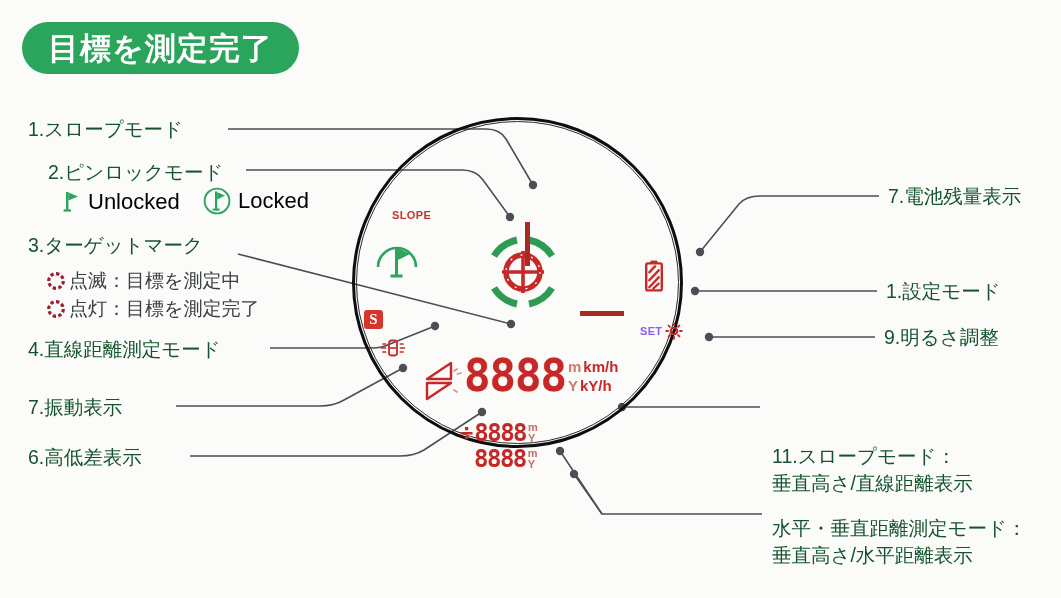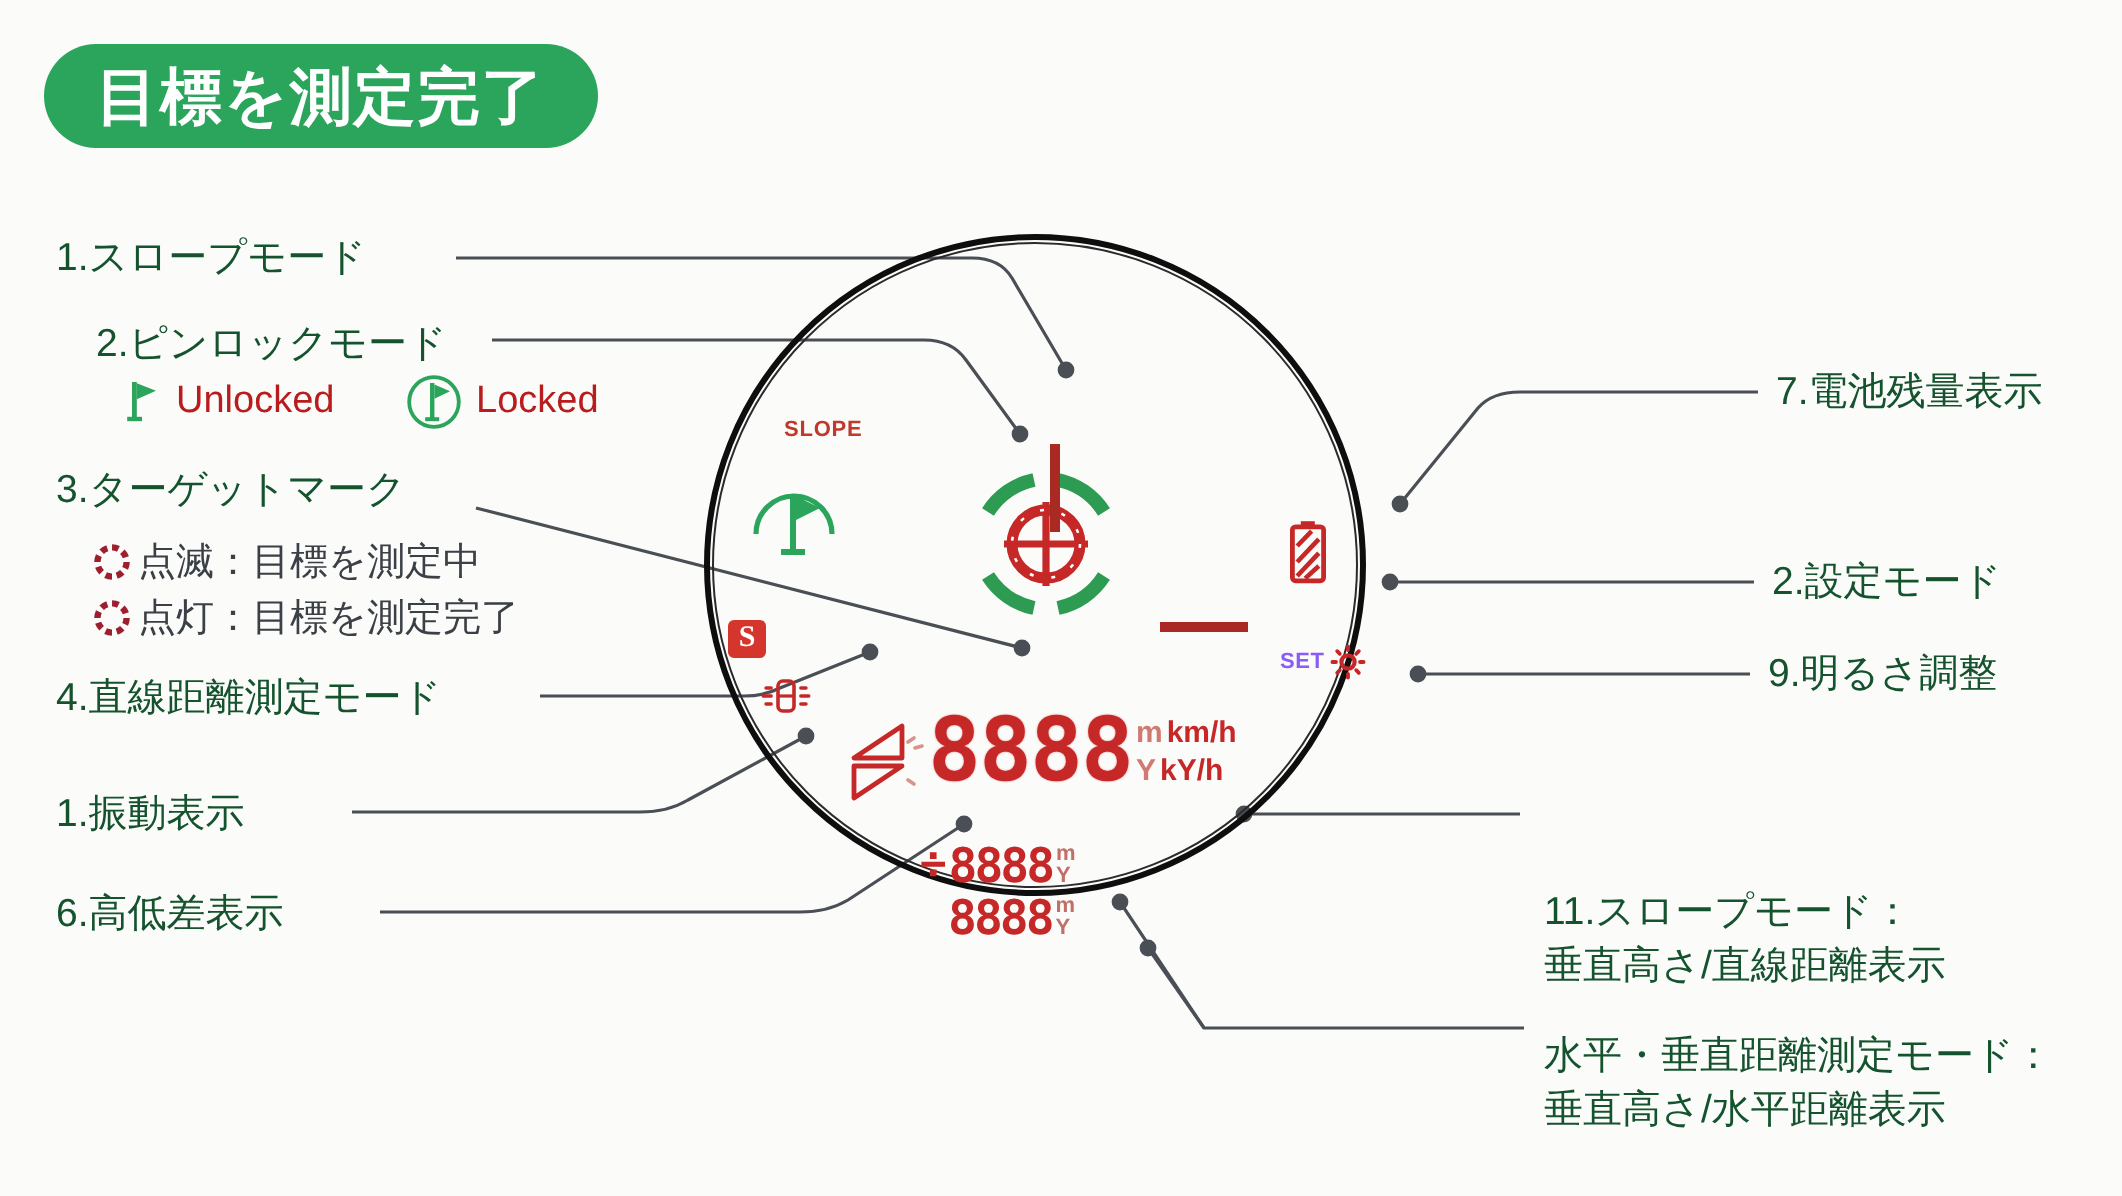--- a/index.html
+++ b/index.html
@@ -228,22 +228,22 @@
     font-family: "Liberation Sans", sans-serif;
   }
 
   
   .legend-row {
     position: absolute;
     display: flex;
     align-items: center;
   }
   .legend-row .legend-text {
-    color: #b91c1c;
-    font-size: 19px;
+    color: #000000;
+    font-size: 22px;
     margin-left: 6px;
     white-space: nowrap;
   }
   .legend-row .legend-text-jp {
     color: #3b4046;
     font-size: 19px;
     margin-left: 3px;
     white-space: nowrap;
   }
 </style>
@@ -332,25 +332,25 @@
   </div>
 
   <div class="legend-row" style="left:46px; top:296px;">
     <svg width="20" height="20" viewBox="0 0 20 20">
       <circle cx="10" cy="10" r="7.3" fill="none" stroke="#9d1f2e" stroke-width="3.2" stroke-dasharray="3.3 2.4"></circle>
     </svg>
     <span class="legend-text-jp">点灯：目標を測定完了</span>
   </div>
 
   <div class="lbl" style="left:28px; top:336px;">4.直線距離測定モード</div>
-  <div class="lbl" style="left:28px; top:394px;">1.振動表示</div>
+  <div class="lbl" style="left:28px; top:394px;">7.振動表示</div>
   <div class="lbl" style="left:28px; top:444px;">6.高低差表示</div>
 
   <div class="lbl" style="left:888px; top:183px;">7.電池残量表示</div>
-  <div class="lbl" style="left:886px; top:278px;">2.設定モード</div>
+  <div class="lbl" style="left:886px; top:278px;">1.設定モード</div>
   <div class="lbl" style="left:884px; top:324px;">9.明るさ調整</div>
 
   <div class="lbl" style="left:772px; top:443px;">11.スロープモード：</div>
   <div class="lbl" style="left:772px; top:470px;">垂直高さ/直線距離表示</div>
   <div class="lbl" style="left:772px; top:515px;">水平・垂直距離測定モード：</div>
   <div class="lbl" style="left:772px; top:542px;">垂直高さ/水平距離表示</div>
 
   <div id="scope">
     <div class="ring-outer"></div>
     <div class="ring-inner"></div>

